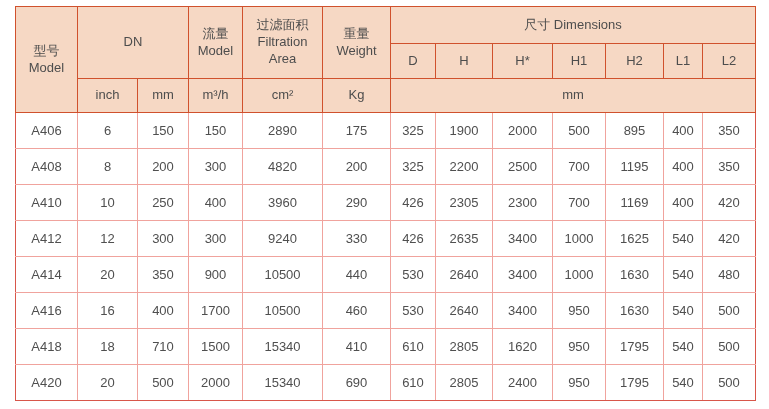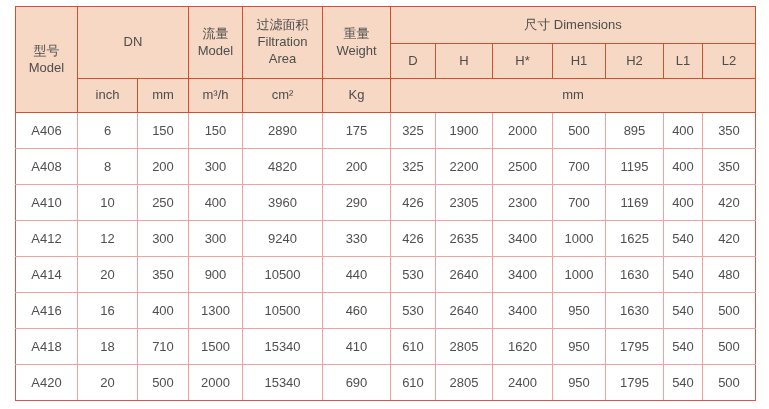--- a/index.html
+++ b/index.html
@@ -156,21 +156,21 @@
       <td>3400</td>
       <td>1000</td>
       <td>1630</td>
       <td>540</td>
       <td>480</td>
     </tr>
     <tr>
       <td>A416</td>
       <td>16</td>
       <td>400</td>
-      <td>1300</td>
+      <td>1700</td>
       <td>10500</td>
       <td>460</td>
       <td>530</td>
       <td>2640</td>
       <td>3400</td>
       <td>950</td>
       <td>1630</td>
       <td>540</td>
       <td>500</td>
     </tr>

